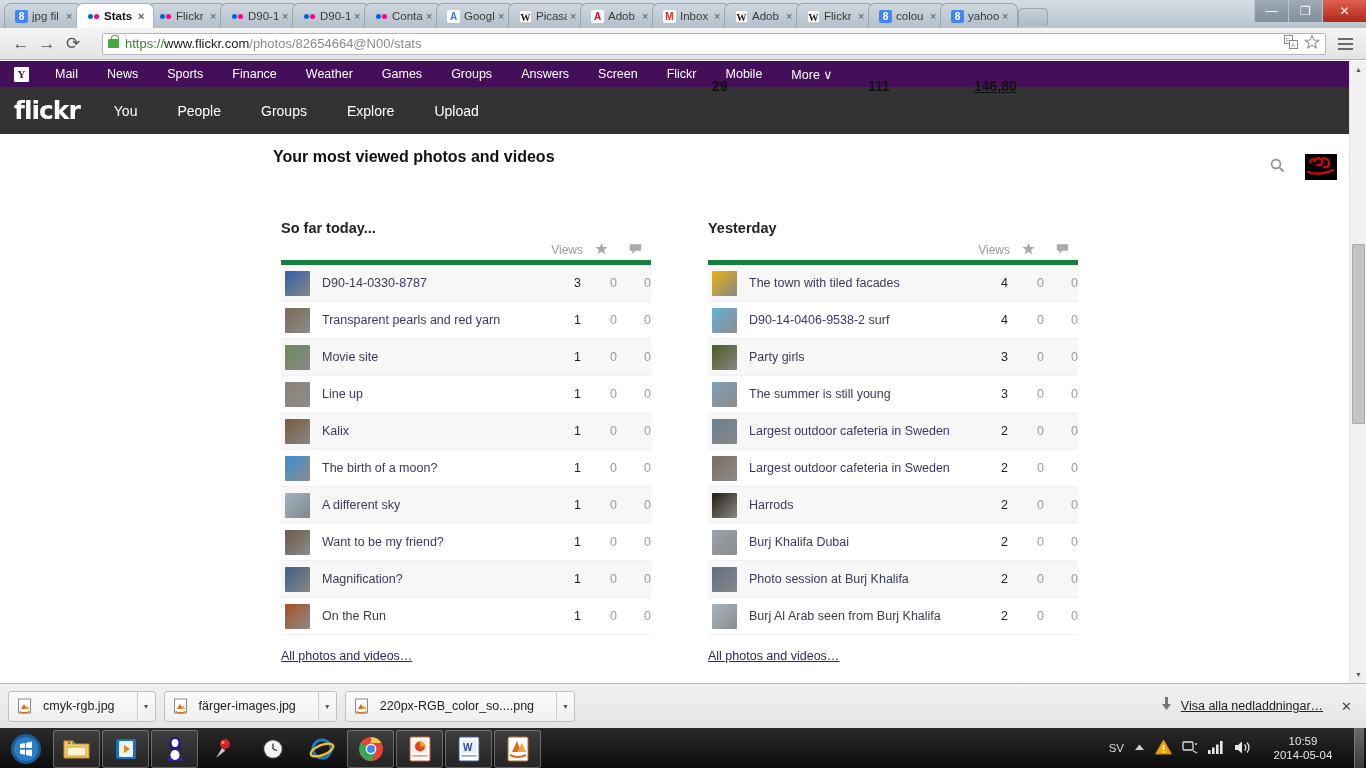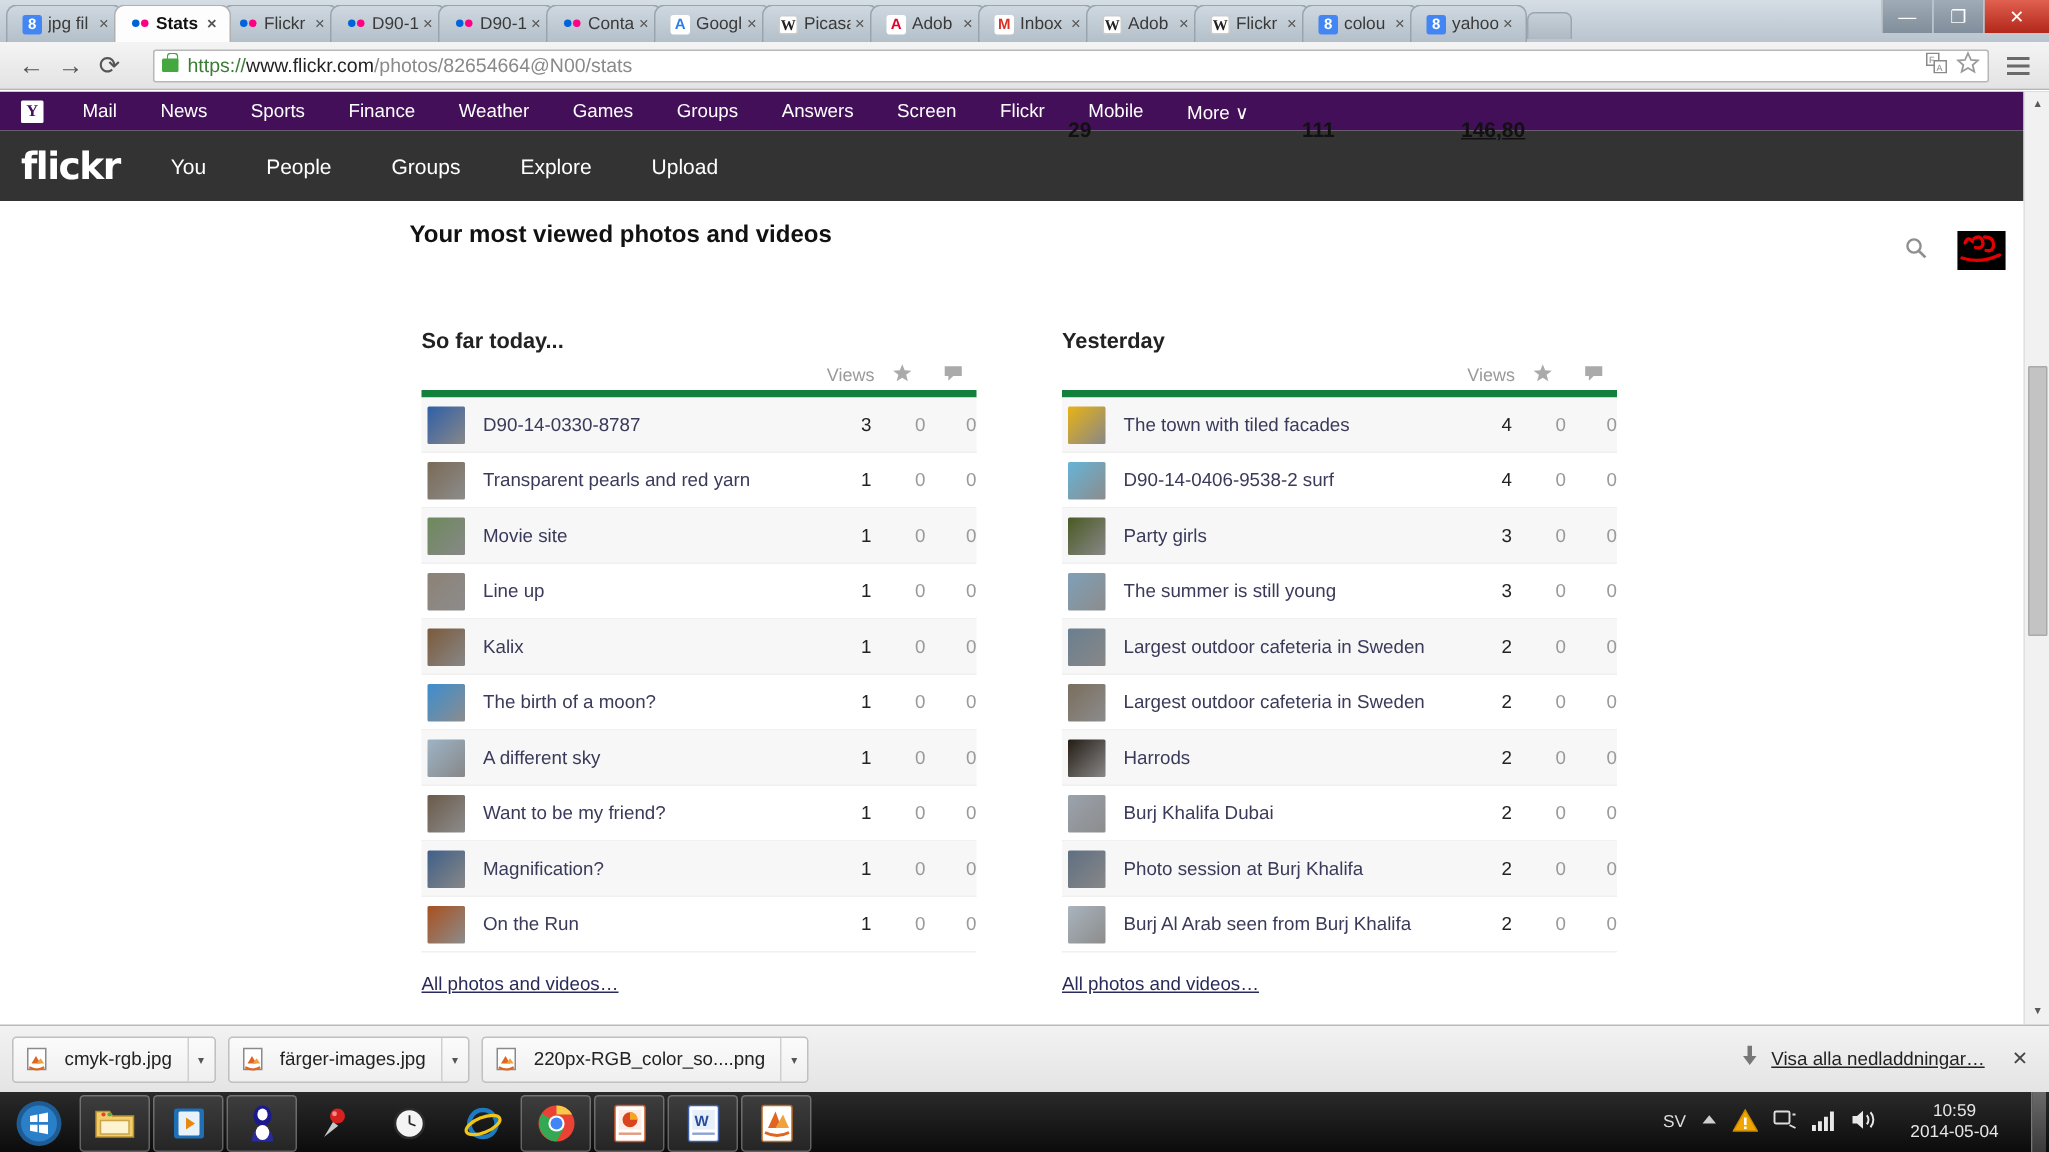--- a/index.html
+++ b/index.html
@@ -128,21 +128,21 @@
   .vs-thumb{position:absolute;left:2px;top:183px;width:13px;height:180px;
     background:#c3c3c3;border:1px solid #aaa;border-radius:1px;}
 
   
   .dlbar{position:absolute;left:0;top:683px;width:1366px;height:45px;
     background:linear-gradient(#f2f2f2,#e4e4e4);border-top:1px solid #b9b9b9;
     display:flex;align-items:center;padding:0 8px;}
   .dlitem{height:31px;background:linear-gradient(#fbfbfb,#efefef);border:1px solid #c0c0c0;
     border-radius:3px;display:flex;align-items:center;padding:0 0 0 8px;margin-right:8px;}
   .dlitem .dl-ico{width:17px;height:17px;flex:0 0 17px;margin-right:9px;}
-  .dl-name{font-size:12.5px;color:#222;white-space:nowrap;padding-right:10px;}
+  .dl-name{font-size:12.5px;color:#222;white-space:nowrap;padding-right:22px;}
   .dl-caret{width:18px;height:29px;border-left:1px solid #cfcfcf;display:flex;
     align-items:center;justify-content:center;font-size:8px;color:#555;}
   .dl-right{margin-left:auto;display:flex;align-items:center;gap:8px;padding-right:6px;}
   .dl-showall{font-size:12.5px;color:#222;text-decoration:underline;}
   .dl-x{font-size:13px;color:#444;margin-left:10px;}
 
   
   .taskbar{position:absolute;left:0;top:728px;width:1366px;height:40px;
     background:linear-gradient(#2a2a2a,#0c0c0c);}
   .tb-inner{position:absolute;left:0;top:0;height:40px;display:flex;align-items:center;}

